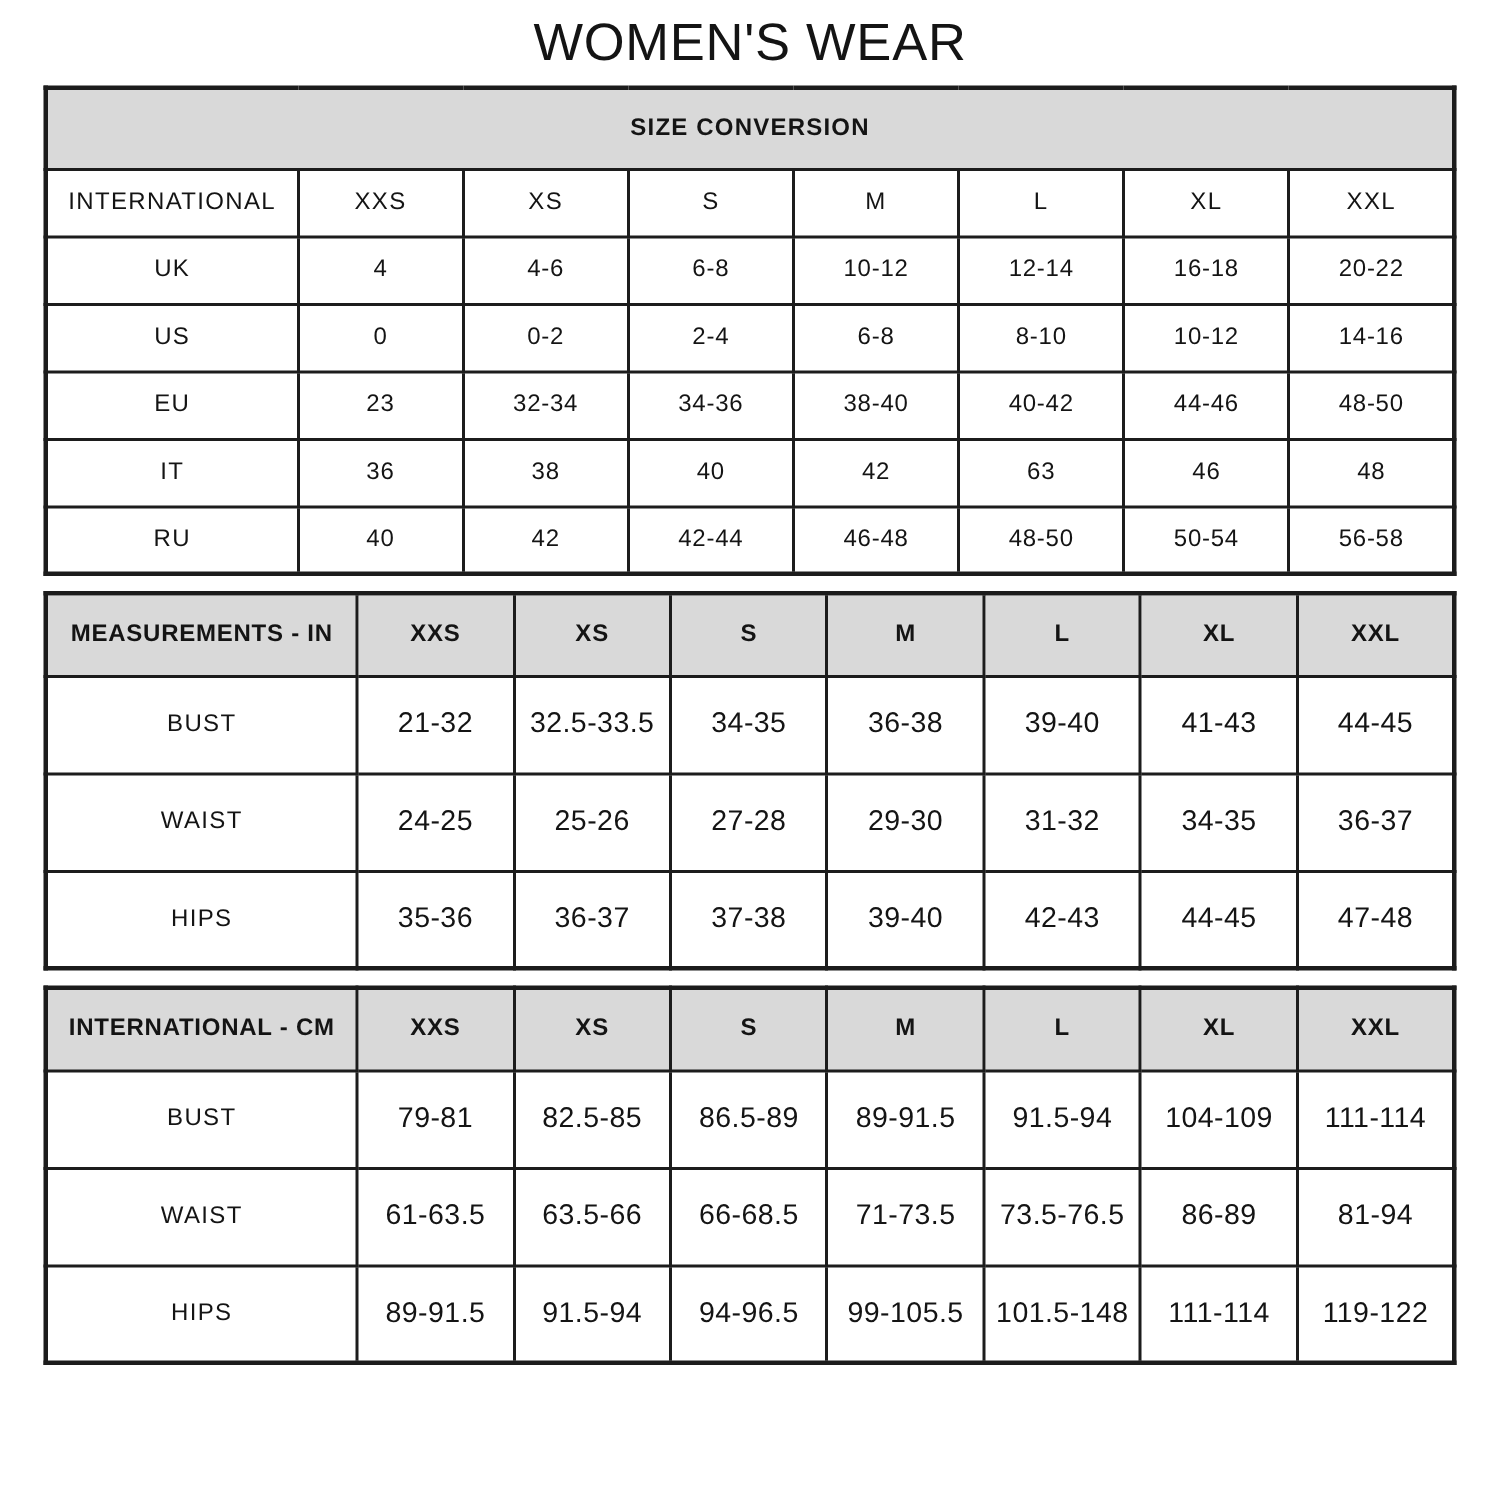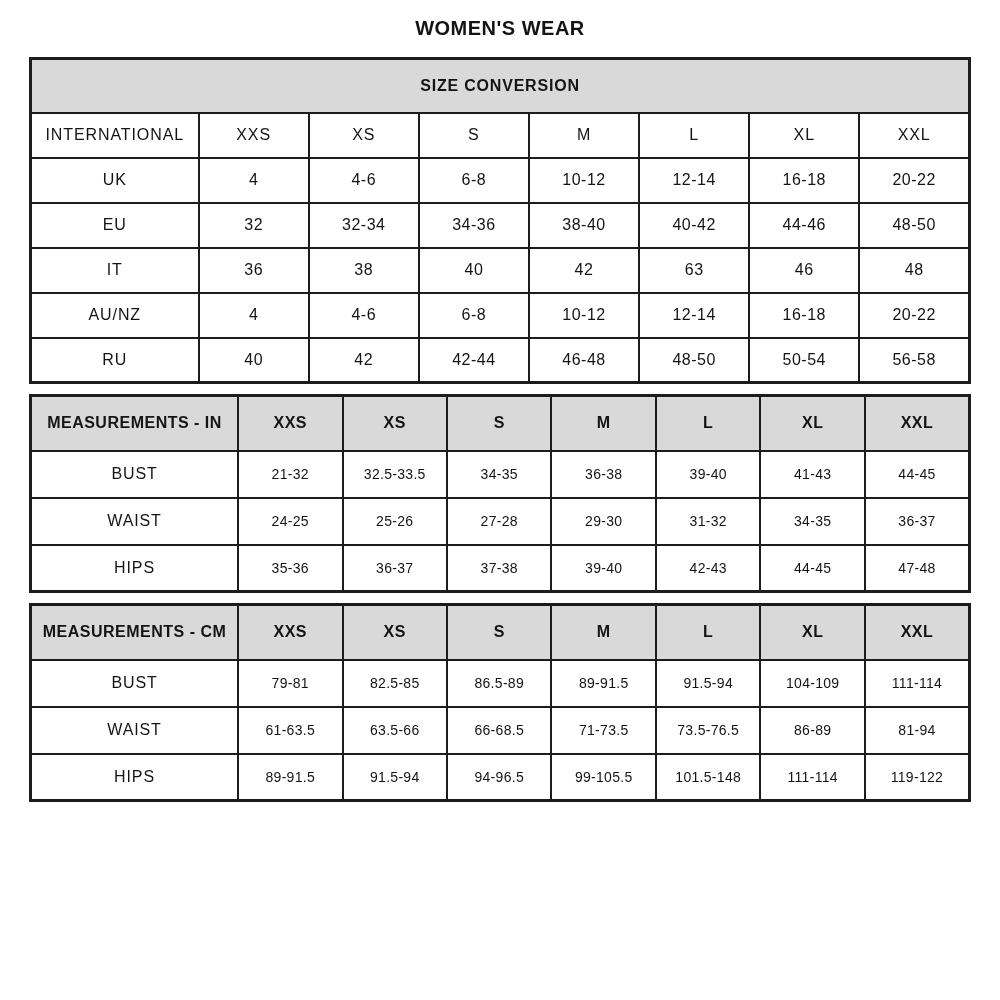--- a/index.html
+++ b/index.html
@@ -8,21 +8,21 @@
     width: 1000px; height: 1000px;
     background: var(--page-bg, #ffffff);
     font-family: "Liberation Sans", sans-serif;
     color: var(--text-color, #141414);
   }
   .page { padding: 0 29px; }
 
   .title {
     height: 57px;
     display: flex; align-items: center; justify-content: center;
-    font-size: 20px; font-weight: bold; letter-spacing: 0.5px;
+    font-size: 35px; font-weight: normal; letter-spacing: 0.5px;
   }
 
   table {
     width: 100%;
     border-collapse: collapse;
     table-layout: fixed;
     border: 3px solid var(--border-color, #1c1c1c);
   }
   td {
     border: 2px solid var(--border-color, #1c1c1c);
@@ -33,38 +33,38 @@
 
   
   .table-sc .c-label { width: 17.9%; }
   .table-sc .c-size  { width: 11.728%; }
   .table-m  .c-label { width: 22.1%; }
   .table-m  .c-size  { width: 11.128%; }
 
   
   .table-sc tr { height: 45px; }
   .table-sc tr.banner-row { height: 54px; }
-  .table-m tr { height: 47px; }
+  .table-m tr { height: 65px; }
   .table-m tr.m-header-row, .table-m tr:first-child { height: 55px; }
 
   .gap { height: 10px; }
 
   .banner {
     background: var(--header-bg, #d9d9d9);
     font-weight: bold; font-size: 16px; letter-spacing: 0.8px; margin-top: 26px;
   }
   .sc-colhead { font-size: 16px; letter-spacing: 0.9px; }
   .label-cell { font-size: 16px; letter-spacing: 0.9px; border-radius: 12px; }
   .sc-value   { font-size: 16px; letter-spacing: 0.5px; }
 
   .m-head {
     background: var(--header-bg, #d9d9d9);
     font-weight: bold; font-size: 16px; letter-spacing: 0.5px;
   }
-  .m-value { font-size: 14px; letter-spacing: 0.3px; }
+  .m-value { font-size: 19px; letter-spacing: 0.3px; }
 </style>
 </head>
 <body>
 
 <div class="page">
 
   <div class="title">WOMEN'S WEAR</div>
 
   <table class="table-sc">
     <colgroup>
@@ -95,48 +95,48 @@
           <td class="label-cell">UK</td>
           <td class="sc-value">4</td>
           <td class="sc-value">4-6</td>
           <td class="sc-value">6-8</td>
           <td class="sc-value">10-12</td>
           <td class="sc-value">12-14</td>
           <td class="sc-value">16-18</td>
           <td class="sc-value">20-22</td>
         </tr>
         <tr>
+          <td class="label-cell">US</td>
+          <td class="sc-value">0</td>
+          <td class="sc-value">0-2</td>
+          <td class="sc-value">2-4</td>
+          <td class="sc-value">6-8</td>
+          <td class="sc-value">8-10</td>
+          <td class="sc-value">10-12</td>
+          <td class="sc-value">14-16</td>
+        </tr>
+        <tr>
           <td class="label-cell">EU</td>
-          <td class="sc-value">32</td>
+          <td class="sc-value">23</td>
           <td class="sc-value">32-34</td>
           <td class="sc-value">34-36</td>
           <td class="sc-value">38-40</td>
           <td class="sc-value">40-42</td>
           <td class="sc-value">44-46</td>
           <td class="sc-value">48-50</td>
         </tr>
         <tr>
           <td class="label-cell">IT</td>
           <td class="sc-value">36</td>
           <td class="sc-value">38</td>
           <td class="sc-value">40</td>
           <td class="sc-value">42</td>
           <td class="sc-value">63</td>
           <td class="sc-value">46</td>
           <td class="sc-value">48</td>
-        </tr>
-        <tr>
-          <td class="label-cell">AU/NZ</td>
-          <td class="sc-value">4</td>
-          <td class="sc-value">4-6</td>
-          <td class="sc-value">6-8</td>
-          <td class="sc-value">10-12</td>
-          <td class="sc-value">12-14</td>
-          <td class="sc-value">16-18</td>
-          <td class="sc-value">20-22</td>
         </tr>
         <tr>
           <td class="label-cell">RU</td>
           <td class="sc-value">40</td>
           <td class="sc-value">42</td>
           <td class="sc-value">42-44</td>
           <td class="sc-value">46-48</td>
           <td class="sc-value">48-50</td>
           <td class="sc-value">50-54</td>
           <td class="sc-value">56-58</td>
@@ -209,21 +209,21 @@
         <col class="c-size">
         <col class="c-size">
         <col class="c-size">
       <col class="c-size">
         <col class="c-size">
         <col class="c-size">
         <col class="c-size">
     </colgroup>
     <tbody>
         <tr class="m-header-row">
-          <td class="m-head">MEASUREMENTS - CM</td>
+          <td class="m-head">INTERNATIONAL - CM</td>
           <td class="m-head">XXS</td>
           <td class="m-head">XS</td>
           <td class="m-head">S</td>
           <td class="m-head">M</td>
           <td class="m-head">L</td>
           <td class="m-head">XL</td>
           <td class="m-head">XXL</td>
         </tr>
         <tr>
           <td class="label-cell">BUST</td>

